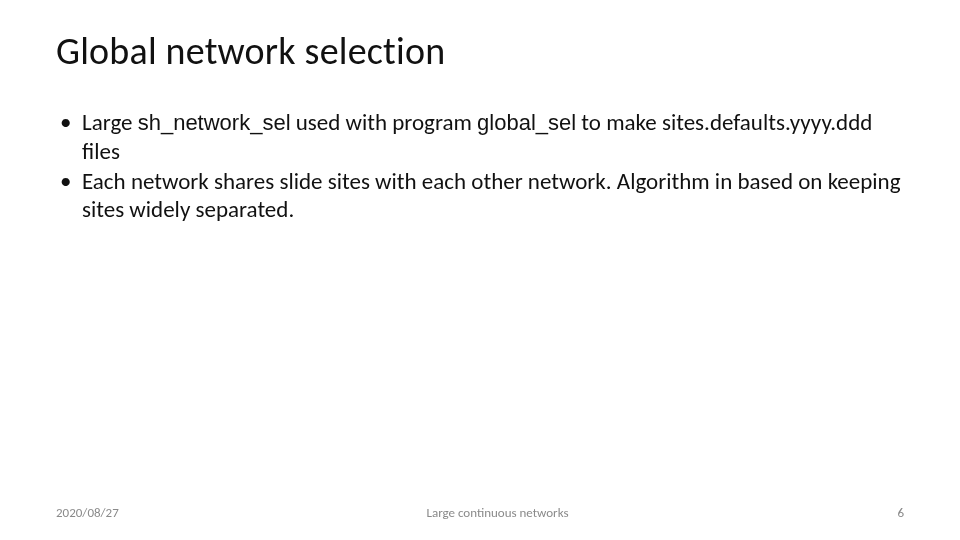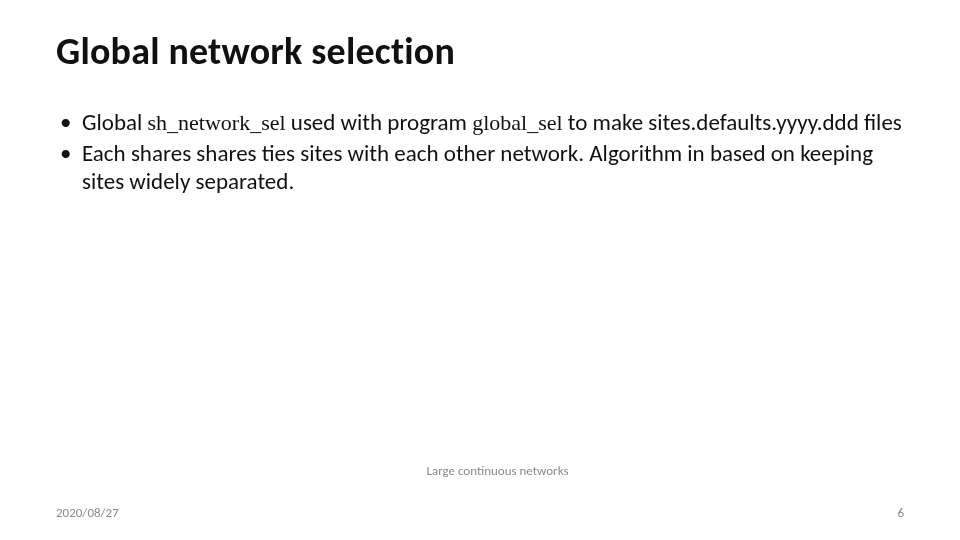--- a/index.html
+++ b/index.html
@@ -5,21 +5,21 @@
   * { margin: 0; padding: 0; box-sizing: border-box; }
   html, body { width: 960px; height: 540px; background: #fff; font-family: "Calibri", "Segoe UI", Arial, sans-serif; color: #000; }
   .slide {
     position: relative;
     width: 960px;
     height: 540px;
     padding: 28px 56px 0 56px;
   }
   .title {
     font-size: 38px;
-    font-weight: 700;
+    font-weight: 400;
     letter-spacing: 0.2px;
     margin-bottom: 34px;
     color: #111;
   }
   .content {
     font-size: 23px;
     line-height: 1.22;
     color: #111;
   }
   .content ul { list-style: none; }
@@ -28,49 +28,49 @@
     padding-left: 26px;
     margin-bottom: 2px;
   }
   .content li::before {
     content: "•";
     position: absolute;
     left: 4px;
     top: 0;
     font-size: 23px;
   }
-  .code { font-family: Liberation Serif, serif; font-size: 22px; }
+  .code { font-family: Liberation Sans, sans-serif; font-size: 22px; }
   .footer {
     position: absolute;
     bottom: 20px;
     left: 0;
     width: 100%;
     padding: 0 56px;
     font-size: 13px;
     color: #8a8a8a;
     display: flex;
     justify-content: space-between;
     align-items: baseline;
   }
   .footer .center { position: absolute; left: 0; right: 0; text-align: center; padding-left: 35px; }
   .footer .right { margin-left: auto; position: relative; z-index: 1; }
-  .footer .left { position: relative; z-index: 1; margin-top: 42px; }
+  .footer .left { position: relative; z-index: 1; }
 </style>
 </head>
 <body>
 
 <div class="slide">
   <h1 class="title">Global network selection</h1>
 
   <div class="content">
     <ul>
       <li>
-        <span>Global </span><span class="code">sh_network_sel</span><span> used with program </span><span class="code">global_sel</span><span> to make sites.defaults.yyyy.ddd files</span>
+        <span>Large </span><span class="code">sh_network_sel</span><span> used with program </span><span class="code">global_sel</span><span> to make sites.defaults.yyyy.ddd files</span>
       </li>
-      <li><span>Each shares shares ties sites with each other network.  Algorithm in based on keeping sites widely separated.</span></li>
+      <li><span>Each network shares slide sites with each other network.  Algorithm in based on keeping sites widely separated.</span></li>
     </ul>
   </div>
 
   <div class="footer">
     <span class="left">2020/08/27</span>
     <span class="center">Large continuous networks</span>
     <span class="right">6</span>
   </div>
 </div>
 

